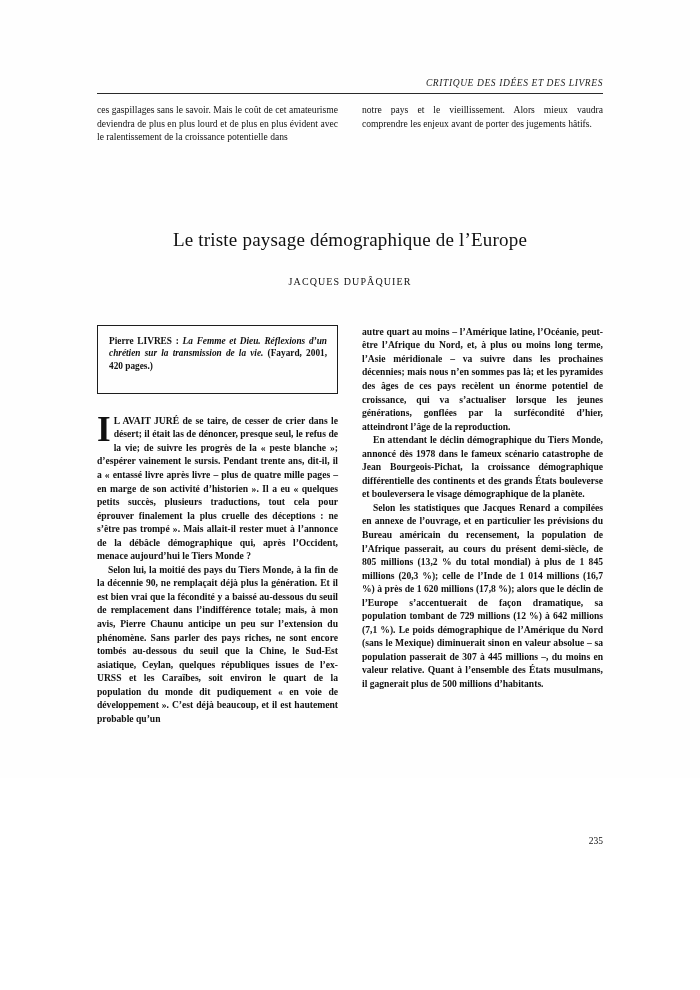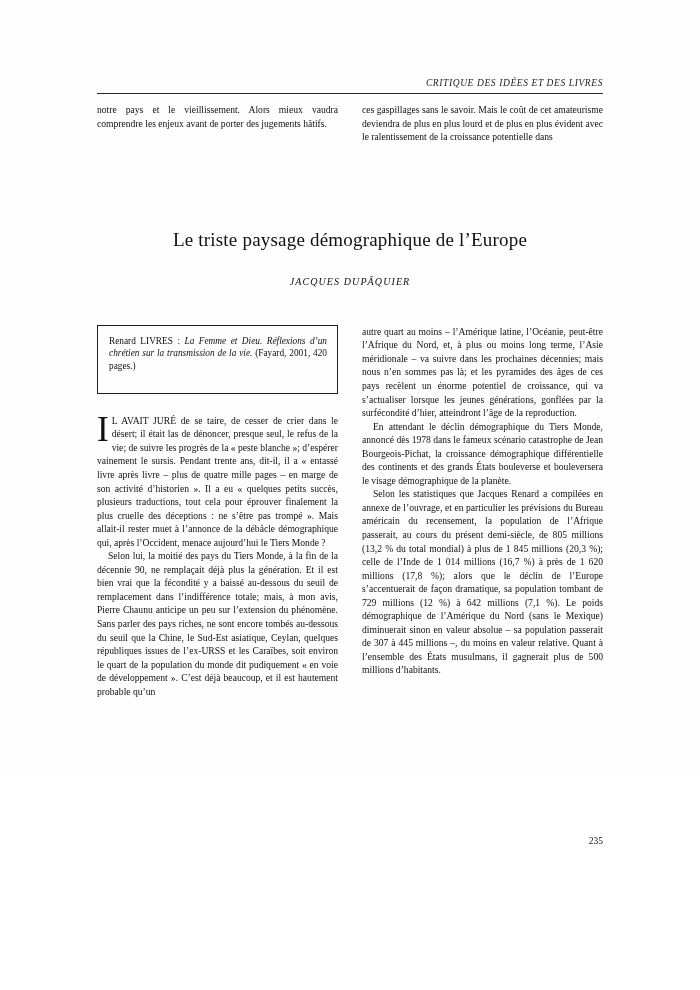--- a/index.html
+++ b/index.html
@@ -61,33 +61,33 @@
     text-align: center;
     font-size: 19px;
     line-height: 24px;
     margin-top: 84px;
     font-weight: normal;
     letter-spacing: 0.2px;
   }
   .article-author {
     text-align: center;
     font-size: 10px;
-    font-style: italic;
     letter-spacing: 1.1px;
     margin-top: 24px;
     font-variant: small-caps;
   }
   
   .body-cols {
     display: flex;
     gap: 24px;
     margin-top: 38px;
   }
   .body-cols .col {
     width: 241px;
+    font-weight: bold;
   }
   .refbox {
     border: 1px solid #1d1d1d;
     padding: 9px 10px 10px 11px;
     font-size: 9.3px;
     line-height: 12.6px;
     text-align: justify;
     margin-bottom: 20px;
     height: 48px;
     box-sizing: content-box;
@@ -135,32 +135,32 @@
 </head>
 <body>
 
 <div class="page">
   <div class="content">
 
     <div class="running-head">CRITIQUE DES IDÉES ET DES LIVRES</div>
     <hr class="rule">
 
     <div class="top-cols">
+      <div class="col">ces gaspillages sans le savoir. Mais le coût de cet amateurisme deviendra de plus en plus lourd et de plus en plus évident avec le ralentissement de la croissance potentielle dans</div>
       <div class="col">notre pays et le vieillissement. Alors mieux vaudra comprendre les enjeux avant de porter des jugements hâtifs.</div>
-      <div class="col">ces gaspillages sans le savoir. Mais le coût de cet amateurisme deviendra de plus en plus lourd et de plus en plus évident avec le ralentissement de la croissance potentielle dans</div>
     </div>
 
     <h1 class="article-title">Le triste paysage démographique de l’Europe</h1>
     <div class="article-author">JACQUES DUPÂQUIER</div>
 
     <div class="body-cols">
 
       <div class="col">
         <div class="refbox">
-          <span>Renard</span>
+          <span>Pierre</span>
           <span class="sc">LIVRES</span><span> : </span><i>La Femme et Dieu. Réflexions d’un chrétien sur la transmission de la vie.</i><span> (Fayard, 2001, 420 pages.)</span>
         </div>
 
         <p class="dropcap-para">
           <span class="dropcap">I</span><span>L AVAIT JURÉ de se taire, de cesser de crier dans le désert; il était las de dénoncer, presque seul, le refus de la vie; de suivre les progrès de la « peste blanche »; d’espérer vainement le sursis. Pendant trente ans, dit-il, il a « entassé livre après livre – plus de quatre mille pages – en marge de son activité d’historien ». Il a eu « quelques petits succès, plusieurs traductions, tout cela pour éprouver finalement la plus cruelle des déceptions : ne s’être pas trompé ». Mais allait-il rester muet à l’annonce de la débâcle démographique qui, après l’Occident, menace aujourd’hui le Tiers Monde ?</span>
         </p>
         <p class="b">Selon lui, la moitié des pays du Tiers Monde, à la fin de la décennie 90, ne remplaçait déjà plus la génération. Et il est bien vrai que la fécondité y a baissé au-dessous du seuil de remplacement dans l’indifférence totale; mais, à mon avis, Pierre Chaunu anticipe un peu sur l’extension du phénomène. Sans parler des pays riches, ne sont encore tombés au-dessous du seuil que la Chine, le Sud-Est asiatique, Ceylan, quelques républiques issues de l’ex-URSS et les Caraïbes, soit environ le quart de la population du monde dit pudiquement « en voie de développement ». C’est déjà beaucoup, et il est hautement probable qu’un</p>
       </div>
 
       <div class="col">

